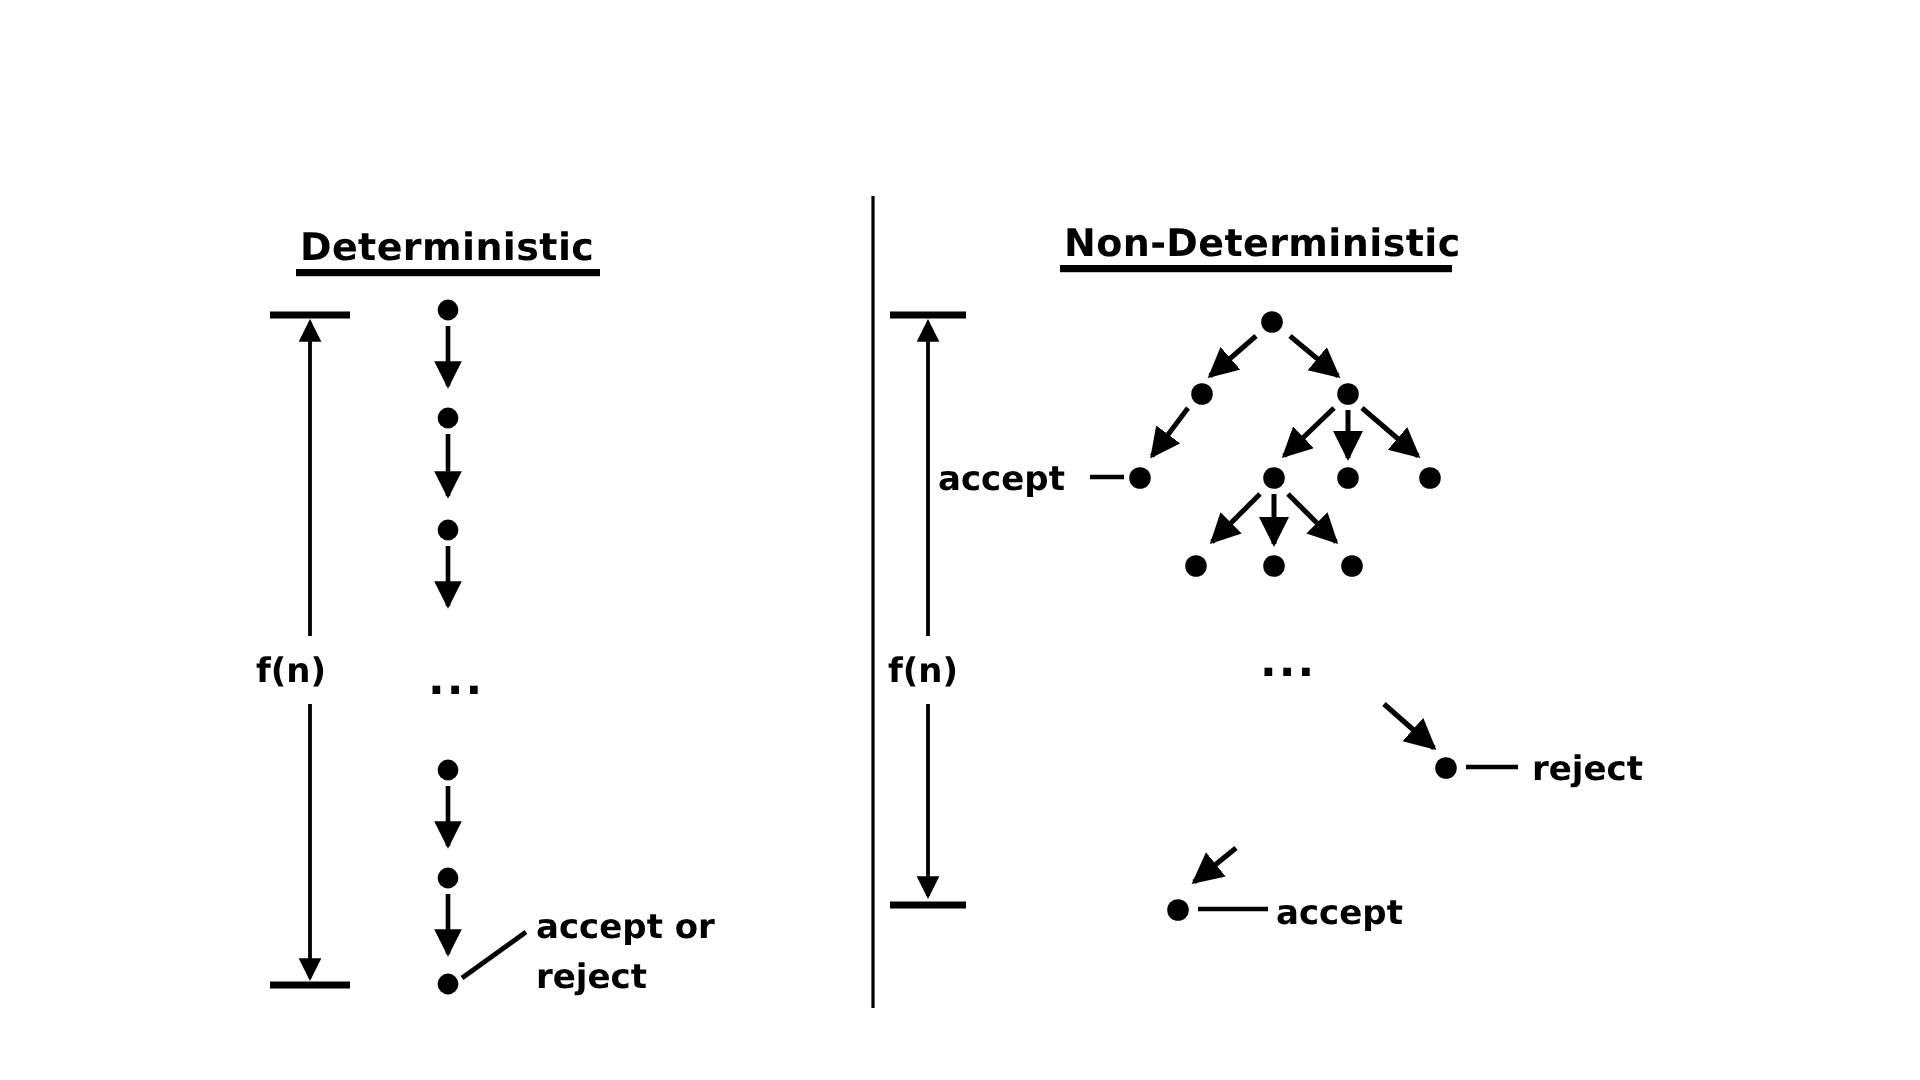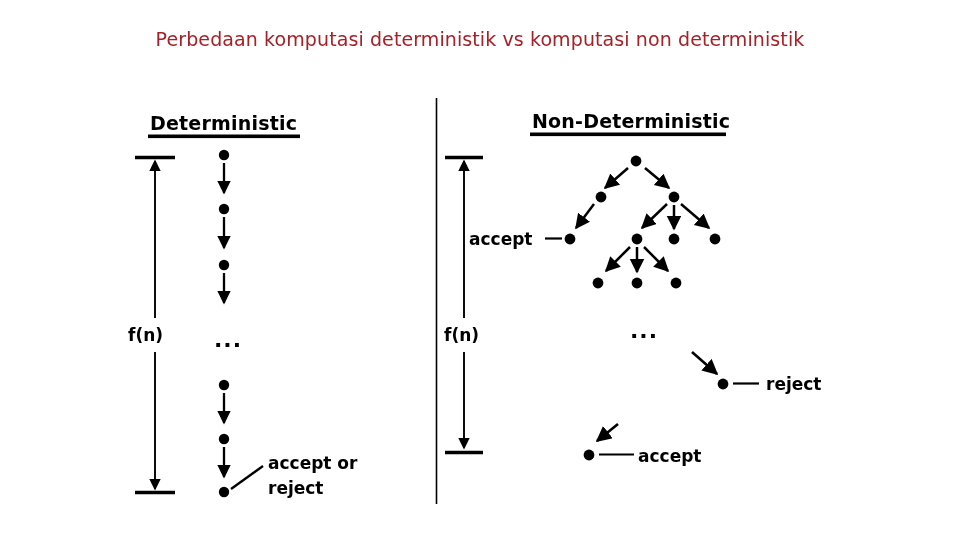--- a/index.html
+++ b/index.html
@@ -54,21 +54,20 @@
     font-size: 22px;
     font-weight: bold;
     letter-spacing: 1px;
   }
 </style>
 </head>
 <body>
 
 <div id="slide">
 
-  <div id="slide-title">Perbedaan komputasi deterministik vs komputasi non deterministik</div>
 
   <svg id="figure" width="960" height="540" viewBox="0 0 960 540">
 
     <defs>
       <marker id="ah" markerWidth="7" markerHeight="7" refX="5.4" refY="3" orient="auto" markerUnits="strokeWidth">
         <path d="M0,0 L6,3 L0,6 z" fill="#000"></path>
       </marker>
       <marker id="ahBig" markerWidth="7" markerHeight="7" refX="5.2" refY="3" orient="auto" markerUnits="strokeWidth">
         <path d="M0,0 L6,3 L0,6 z" fill="#000"></path>
       </marker>

